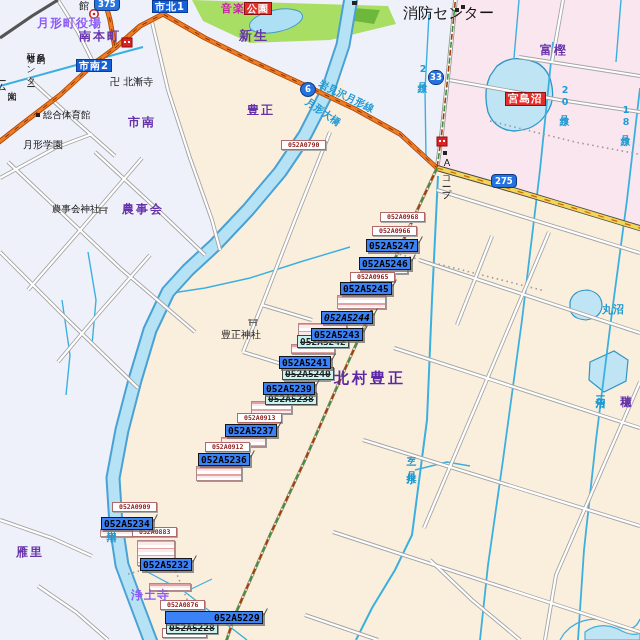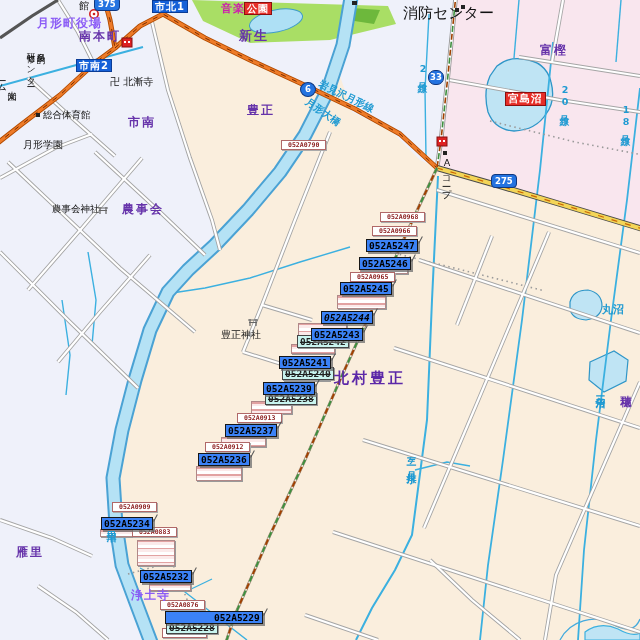--- a/index.html
+++ b/index.html
@@ -263,21 +263,21 @@
       <div class="lbl code" style="left: 321px; top: 311px; font-style: italic;">052A5244</div>
       <div class="lbl ghost" style="left: 297px; top: 335px;">052A5242</div>
       <div class="lbl code" style="left: 311px; top: 328px;">052A5243</div>
       <div class="lbl ghost" style="left: 282px; top: 367px;">052A5240</div>
       <div class="lbl code" style="left: 279px; top: 356px;">052A5241</div>
       <div class="lbl ghost" style="left: 265px; top: 392px;">052A5238</div>
       <div class="lbl code" style="left: 263px; top: 382px;">052A5239</div>
       <div class="lbl code" style="left: 225px; top: 424px;">052A5237</div>
       <div class="lbl code" style="left: 198px; top: 453px;">052A5236</div>
       <div class="lbl code" style="left: 101px; top: 517px;">052A5234</div>
-      <div class="lbl code" style="left: 140px; top: 570px;">052A5232</div>
+      <div class="lbl code" style="left: 140px; top: 558px;">052A5232</div>
       <div class="lbl ghost" style="left: 166px; top: 621px;">052A5228</div>
       <div class="lbl code" style="left: 165px; top: 611px; padding-left: 48px;">052A5229</div>
       <div class="lbl area" style="left: 79px; top: 30px;">南本町</div>
       <div class="lbl area" style="left: 239px; top: 29px; font-size: 13px;">新生</div>
       <div class="lbl area" style="left: 247px; top: 104px;">豊正</div>
       <div class="lbl area" style="left: 128px; top: 117px; font-family: Liberation Mono, monospace;">市南</div>
       <div class="lbl area" style="left: 540px; top: 24px; margin-top: 20px;">富樫</div>
       <div class="lbl area" style="left: 122px; top: 203px;">農事会</div>
       <div class="lbl areab" style="left: 334px; top: 370px;">北村豊正</div>
       <div class="lbl area" style="left: 16px; top: 546px;">雁里</div>

